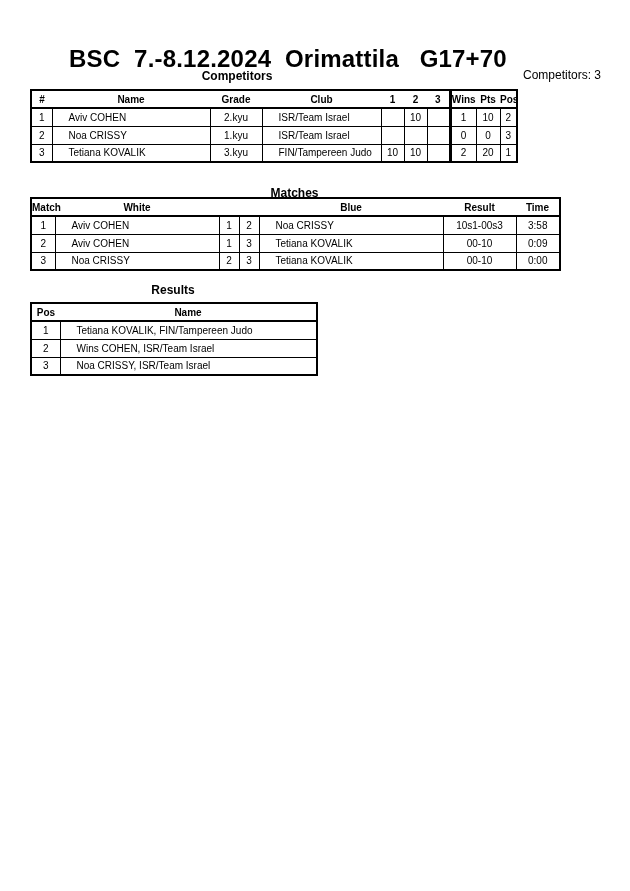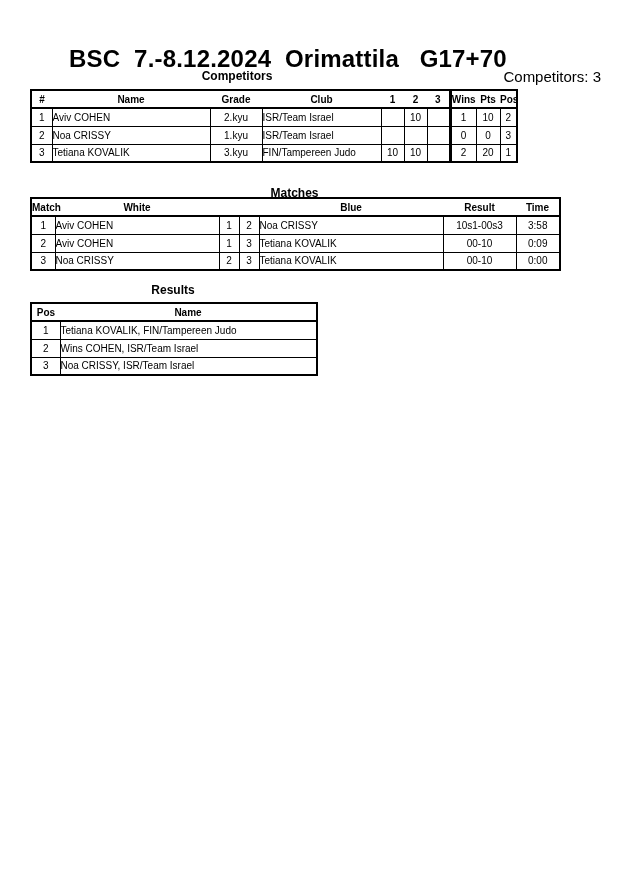--- a/index.html
+++ b/index.html
@@ -21,21 +21,21 @@
     position: absolute;
     text-align: center;
     font-size: 12px; font-weight: bold;
   }
   .sec-competitors { top: 69px; left: 30px; width: 414px; }
   .sec-matches     { top: 178px; left: 30px; width: 529px; margin-top: 8px; }
   .sec-results     { top: 283px; left: 30px; width: 286px; }
   .competitors-count {
     position: absolute;
     top: 68px; right: 29px;
-    font-size: 15px;
+    font-size: 12px;
     text-align: right;
   }
   table {
     position: absolute;
     border-collapse: collapse;
     table-layout: fixed;
     border: 2px solid #000;
     font-size: 10px;
   }
   .tbl-competitors { top: 89px;  left: 30px; width: 486px; }
@@ -45,21 +45,21 @@
     height: 18px;
     vertical-align: middle;
     white-space: nowrap;
     overflow: visible;
     text-align: center;
     font-size: 10px;
     padding: 0;
   }
   th { font-weight: bold; border-bottom: 2px solid #000; }
   td { border: 1px solid #000; }
-  td.left, th.left { text-align: left; padding-left: 0; }
+  td.left, th.left { text-align: left; padding-left: 16px; }
   .sep { border-left: 3px solid #000 !important; }
   tbody td:first-child { border-left: none; }
   tbody td:last-child  { border-right: none; }
 </style>
 </head>
 <body>
 
 <div class="page-title">BSC  7.-8.12.2024  Orimattila   G17+70</div>
 <div class="competitors-count">Competitors: 3</div>
 

